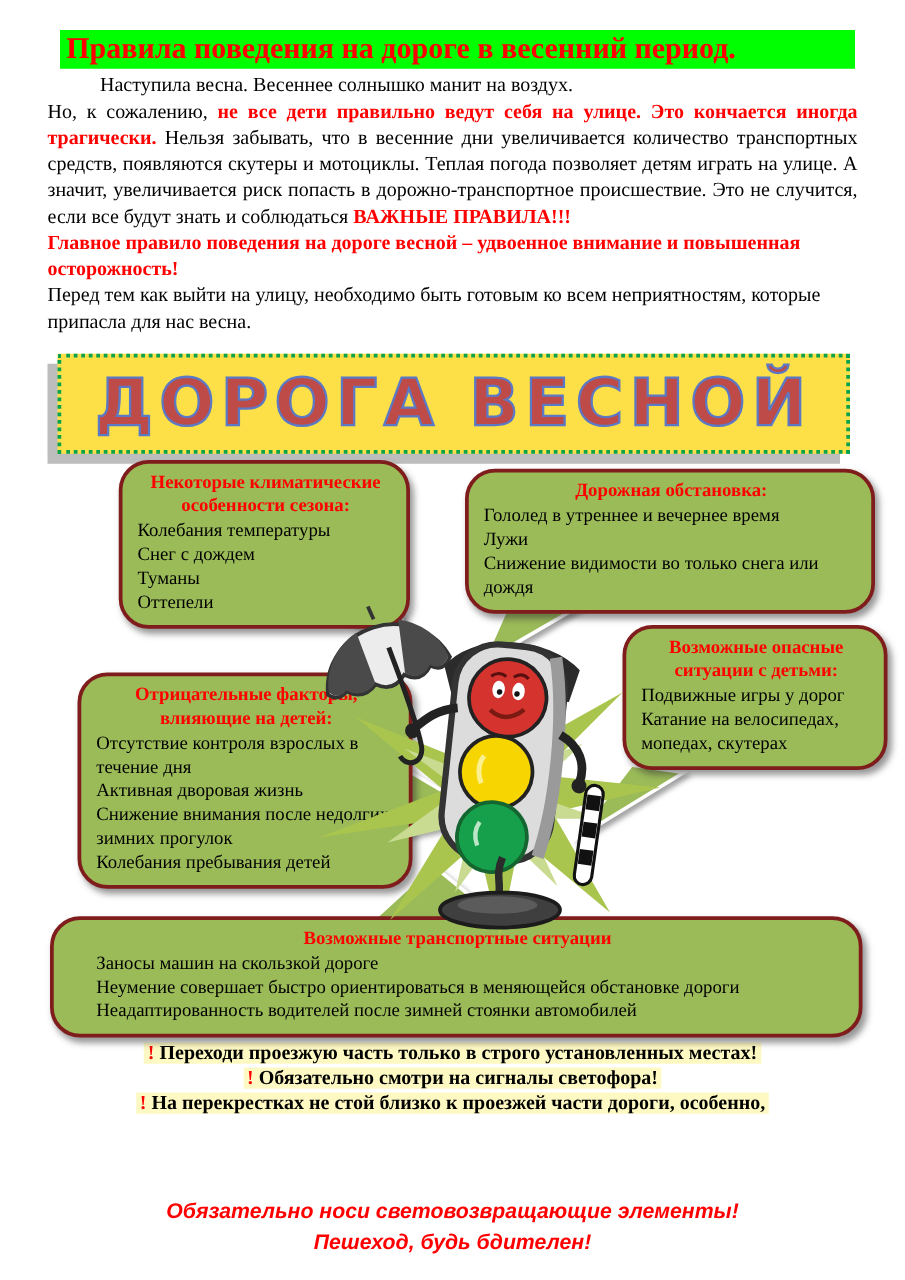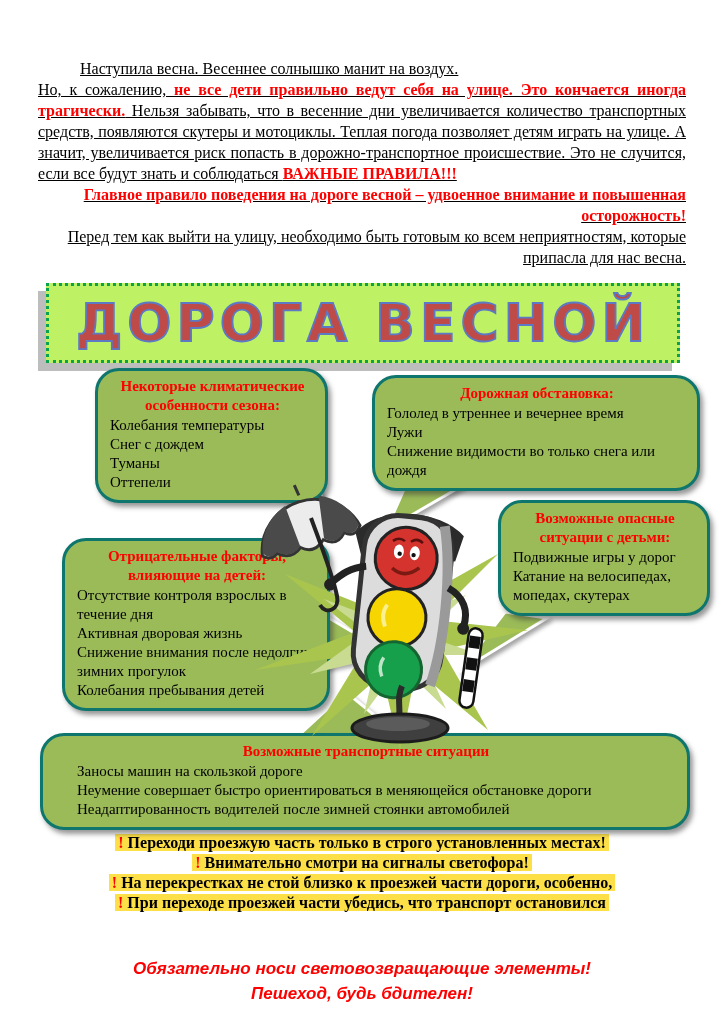--- a/index.html
+++ b/index.html
@@ -7,65 +7,66 @@
     position:relative; width:724px; height:1024px; background:#ffffff;
     font-family:"Liberation Serif", serif; overflow:hidden;
   }
   
   .banner {
     position:absolute; left:48px; top:24px; width:636px; height:31px;
     background:#00ff00; color:#ff0000; font-weight:bold; font-size:24px;
     line-height:31px; padding-left:5px; box-sizing:border-box; white-space:nowrap;
   }
   
-  .intro { position:absolute; left:38px; top:58px; width:648px; color:#000; font-size:16px; line-height:21px;text-decoration:underline; }
+  .intro { position:absolute; left:38px; top:58px; width:648px; color:#000; font-size:16px; line-height:21px; }
   .intro p { margin:0; }
   .indent { text-indent:42px; }
   .justify { text-align:justify; }
-  .center { text-align:right; }
+  .center { text-align:left; }
   .red { color:#ff0000; font-weight:bold; }
   
   .poster-title-box {
     position:absolute; left:46px; top:283px; width:628px; height:74px;
     border:3px dotted #0aa24f; box-shadow:-8px 8px 0 0 #bdbdbd;
-    background:#bef264; display:flex; align-items:center; justify-content:center;
+    background:#fde047; display:flex; align-items:center; justify-content:center;
   }
   .poster-title {
     font-family:"DejaVu Sans", sans-serif; font-weight:800; font-size:52px;
     letter-spacing:5px; color:#be4b48; -webkit-text-stroke:1.8px #5b79c5;
     white-space:nowrap;
   }
   
   .bubble {
-    position:absolute; background:#9bbb59; border:3px solid #0f766e;
+    position:absolute; background:#9bbb59; border:3px solid #7f1d1d;
     border-radius:24px; box-shadow:3px 4px 5px rgba(50,50,50,.5);
     box-sizing:border-box; padding:6px 10px 8px 12px; z-index:2;
   }
   .bubble h3 { margin:0 0 1px 0; text-align:center; color:#ff0000; font-size:15px; line-height:19px; font-weight:bold; }
   .bubble .item { font-size:15px; line-height:19px; color:#000; }
   .tail { position:absolute; z-index:1; filter:drop-shadow(3px 3px 2px rgba(50,50,50,.45)); }
   .tail polygon { fill:#9bbb59; stroke:#ffffff; stroke-width:3; }
   
   .illustration { position:absolute; left:250px; top:478px; width:280px; height:276px; z-index:5; }
   
   .rules { position:absolute; left:38px; top:833px; width:648px; text-align:center; font-size:16px; font-weight:bold; line-height:20px; }
-  .rules .hl { background:#fde047; color:#000; padding:0 3px; }
+  .rules .hl { background:#fef9c3; color:#000; padding:0 3px; }
   .rules .excl { color:#ff0000; }
   
   .footer {
     position:absolute; left:38px; top:956px; width:648px; text-align:center;
     font-family:"Liberation Sans", sans-serif; font-weight:bold; font-style:italic;
     color:#ff0000; font-size:17px; line-height:25px;
   }
 </style>
 </head>
 <body>
 
 <div class="page">
 
+  <div class="banner">Правила поведения на дороге в весенний период.</div>
 
   <div class="intro">
     <p class="indent">Наступила весна. Весеннее солнышко манит на воздух.</p>
     <p class="justify"><span>Но, к сожалению, </span><span class="red">не все дети правильно ведут себя на улице. Это кончается иногда трагически.</span><span> Нельзя забывать, что в весенние дни увеличивается количество транспортных средств, появляются скутеры и мотоциклы. Теплая погода позволяет детям играть на улице. А значит, увеличивается риск попасть в дорожно-транспортное происшествие. Это не случится, если все будут знать и соблюдаться </span><span class="red">ВАЖНЫЕ ПРАВИЛА!!!</span></p>
     <p class="center red">Главное правило поведения на дороге весной – удвоенное внимание и повышенная осторожность!</p>
     <p class="center">Перед тем как выйти на улицу, необходимо быть готовым ко всем неприятностям, которые припасла для нас весна.</p>
   </div>
 
   <div class="poster-title-box">
     <div class="poster-title">ДОРОГА ВЕСНОЙ</div>
@@ -174,23 +175,22 @@
       <rect x="215.5" y="202" width="11" height="12" fill="#111"></rect>
     </g>
 
     <path d="M152,208 C 146,222 151,228 149,238" fill="none" stroke="#2b2b2b" stroke-width="6"></path>
     <ellipse cx="150" cy="250" rx="48" ry="14" fill="#3f3f3f" stroke="#1c1c1c" stroke-width="3"></ellipse>
     <ellipse cx="148" cy="246" rx="32" ry="7" fill="#6e6e6e" opacity="0.6"></ellipse>
   </svg>
 
   <div class="rules">
     <div><span class="hl"><span class="excl">!</span> <span>Переходи проезжую часть только в строго установленных местах!</span></span></div>
-    <div><span class="hl"><span class="excl">!</span> <span>Внимательно смотри на сигналы светофора!</span></span></div>
+    <div><span class="hl"><span class="excl">!</span> <span>Обязательно смотри на сигналы светофора!</span></span></div>
     <div><span class="hl"><span class="excl">!</span> <span>На перекрестках не стой близко к проезжей части дороги, особенно,</span></span></div>
-    <div><span class="hl"><span class="excl">!</span> <span>При переходе проезжей части убедись, что транспорт остановился</span></span></div>
   </div>
 
   <div class="footer">
     <div>Обязательно носи световозвращающие элементы!</div>
     <div>Пешеход, будь бдителен!</div>
   </div>
 
 </div>
 
 </body></html>

